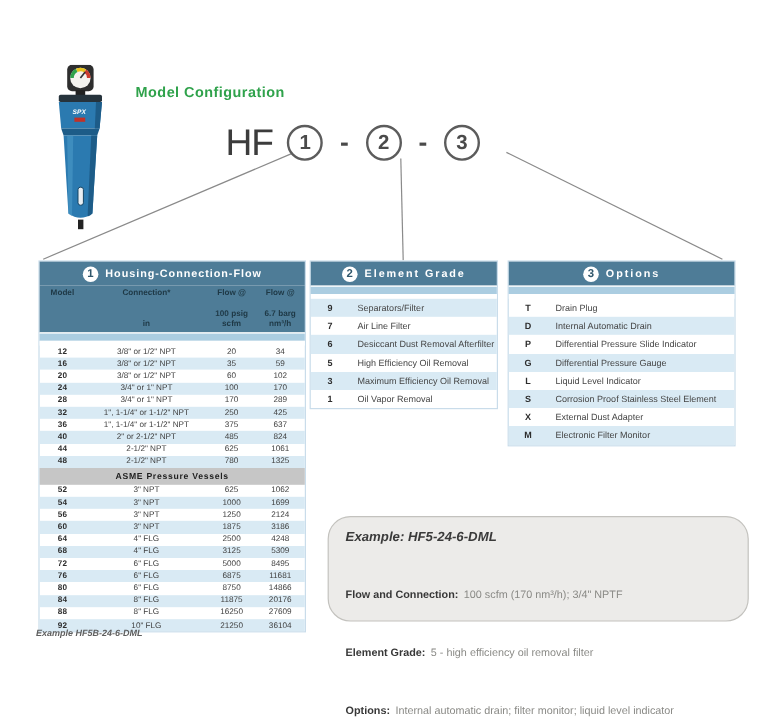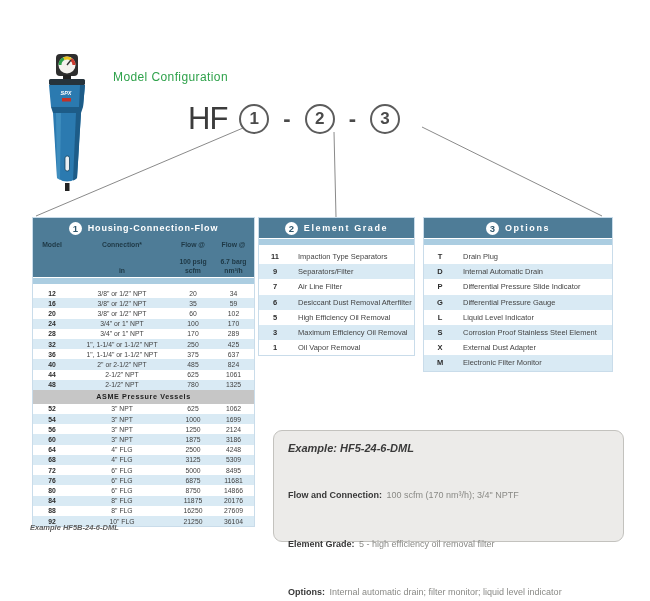--- a/index.html
+++ b/index.html
@@ -6,21 +6,21 @@
   .page{position:relative;width:650px;height:601px;background:#ffffff;overflow:hidden;
         font-family:"Liberation Sans", sans-serif;}
 
   
   .lines-svg{position:absolute;left:0;top:0;pointer-events:none;}
 
   
   .product-svg{position:absolute;left:44px;top:54px;}
 
   
-  .model-config-title{position:absolute;left:113px;top:70px;font-size:12px;font-weight:normal;
+  .model-config-title{position:absolute;left:113px;top:70px;font-size:12px;font-weight:bold;
         color:#2fa24b;letter-spacing:.4px;}
 
   
   .model-row{position:absolute;left:188px;top:101px;display:flex;align-items:center;}
   .hf{font-size:31px;font-weight:normal;color:#3c3c3c;letter-spacing:-1px;margin-right:12px;}
   .pos-circle{width:26px;height:26px;border:2.5px solid #5c5c5c;border-radius:50%;background:#fff;
         display:flex;align-items:center;justify-content:center;font-size:17px;font-weight:bold;color:#4a4a4a;}
   .dash{font-size:22px;font-weight:bold;color:#4a4a4a;margin:0 14px;}
 
   
@@ -50,22 +50,22 @@
 
   
   #element-table{left:258px;top:217px;width:157px;}
   #options-table{left:423px;top:217px;width:190px;}
   .g-row{display:grid;grid-template-columns:32px 1fr;height:15.2px;align-items:center;font-size:7.5px;color:#454545;}
   .g-row.alt{background:#d9eaf4;}
   .g-code{text-align:center;font-weight:bold;color:#2d2d2d;}
   .g-label{text-align:left;padding-left:7px;}
 
   
-  #example-box{position:absolute;left:273px;top:430px;width:351px;height:112px;background:#ecebe9;
-        border:1px solid #c3c2be;border-radius:9px;padding:11px 14px;box-sizing:border-box;}
+  #example-box{position:absolute;left:273px;top:430px;width:351px;height:88px;background:#ecebe9;
+        border:1px solid #c3c2be;border-radius:19px;padding:11px 14px;box-sizing:border-box;}
   .ex-title{font-size:11px;font-weight:bold;font-style:italic;color:#3a3a3a;margin-bottom:10px;}
   .ex-line{font-size:9px;color:#8a8a86;margin-bottom:3px;line-height:1.5;margin-top:35px;}
   .ex-label{font-weight:bold;color:#383838;margin-right:2px;}
 
   
   #footnote{position:absolute;left:30px;top:523px;font-size:7.5px;font-style:italic;font-weight:bold;
         color:#5f5f5f;line-height:1.4;}
 </style>
 </head>
 <body>
@@ -289,24 +289,20 @@
 
   <div class="tbl" id="element-table">
     <div class="tbl-titlebar">
       <span class="tbl-title-circle">2</span>
       <span class="tbl-title-text wide-ls">Element Grade</span>
     </div>
     <div class="white-line"></div>
     <div class="strip"></div>
     <div class="gapline"></div>
     <div id="element-rows">
-        <div class="g-row">
-          <span class="g-code">11</span>
-          <span class="g-label">Impaction Type Separators</span>
-        </div>
         <div class="g-row alt">
           <span class="g-code">9</span>
           <span class="g-label">Separators/Filter</span>
         </div>
         <div class="g-row">
           <span class="g-code">7</span>
           <span class="g-label">Air Line Filter</span>
         </div>
         <div class="g-row alt">
           <span class="g-code">6</span>

